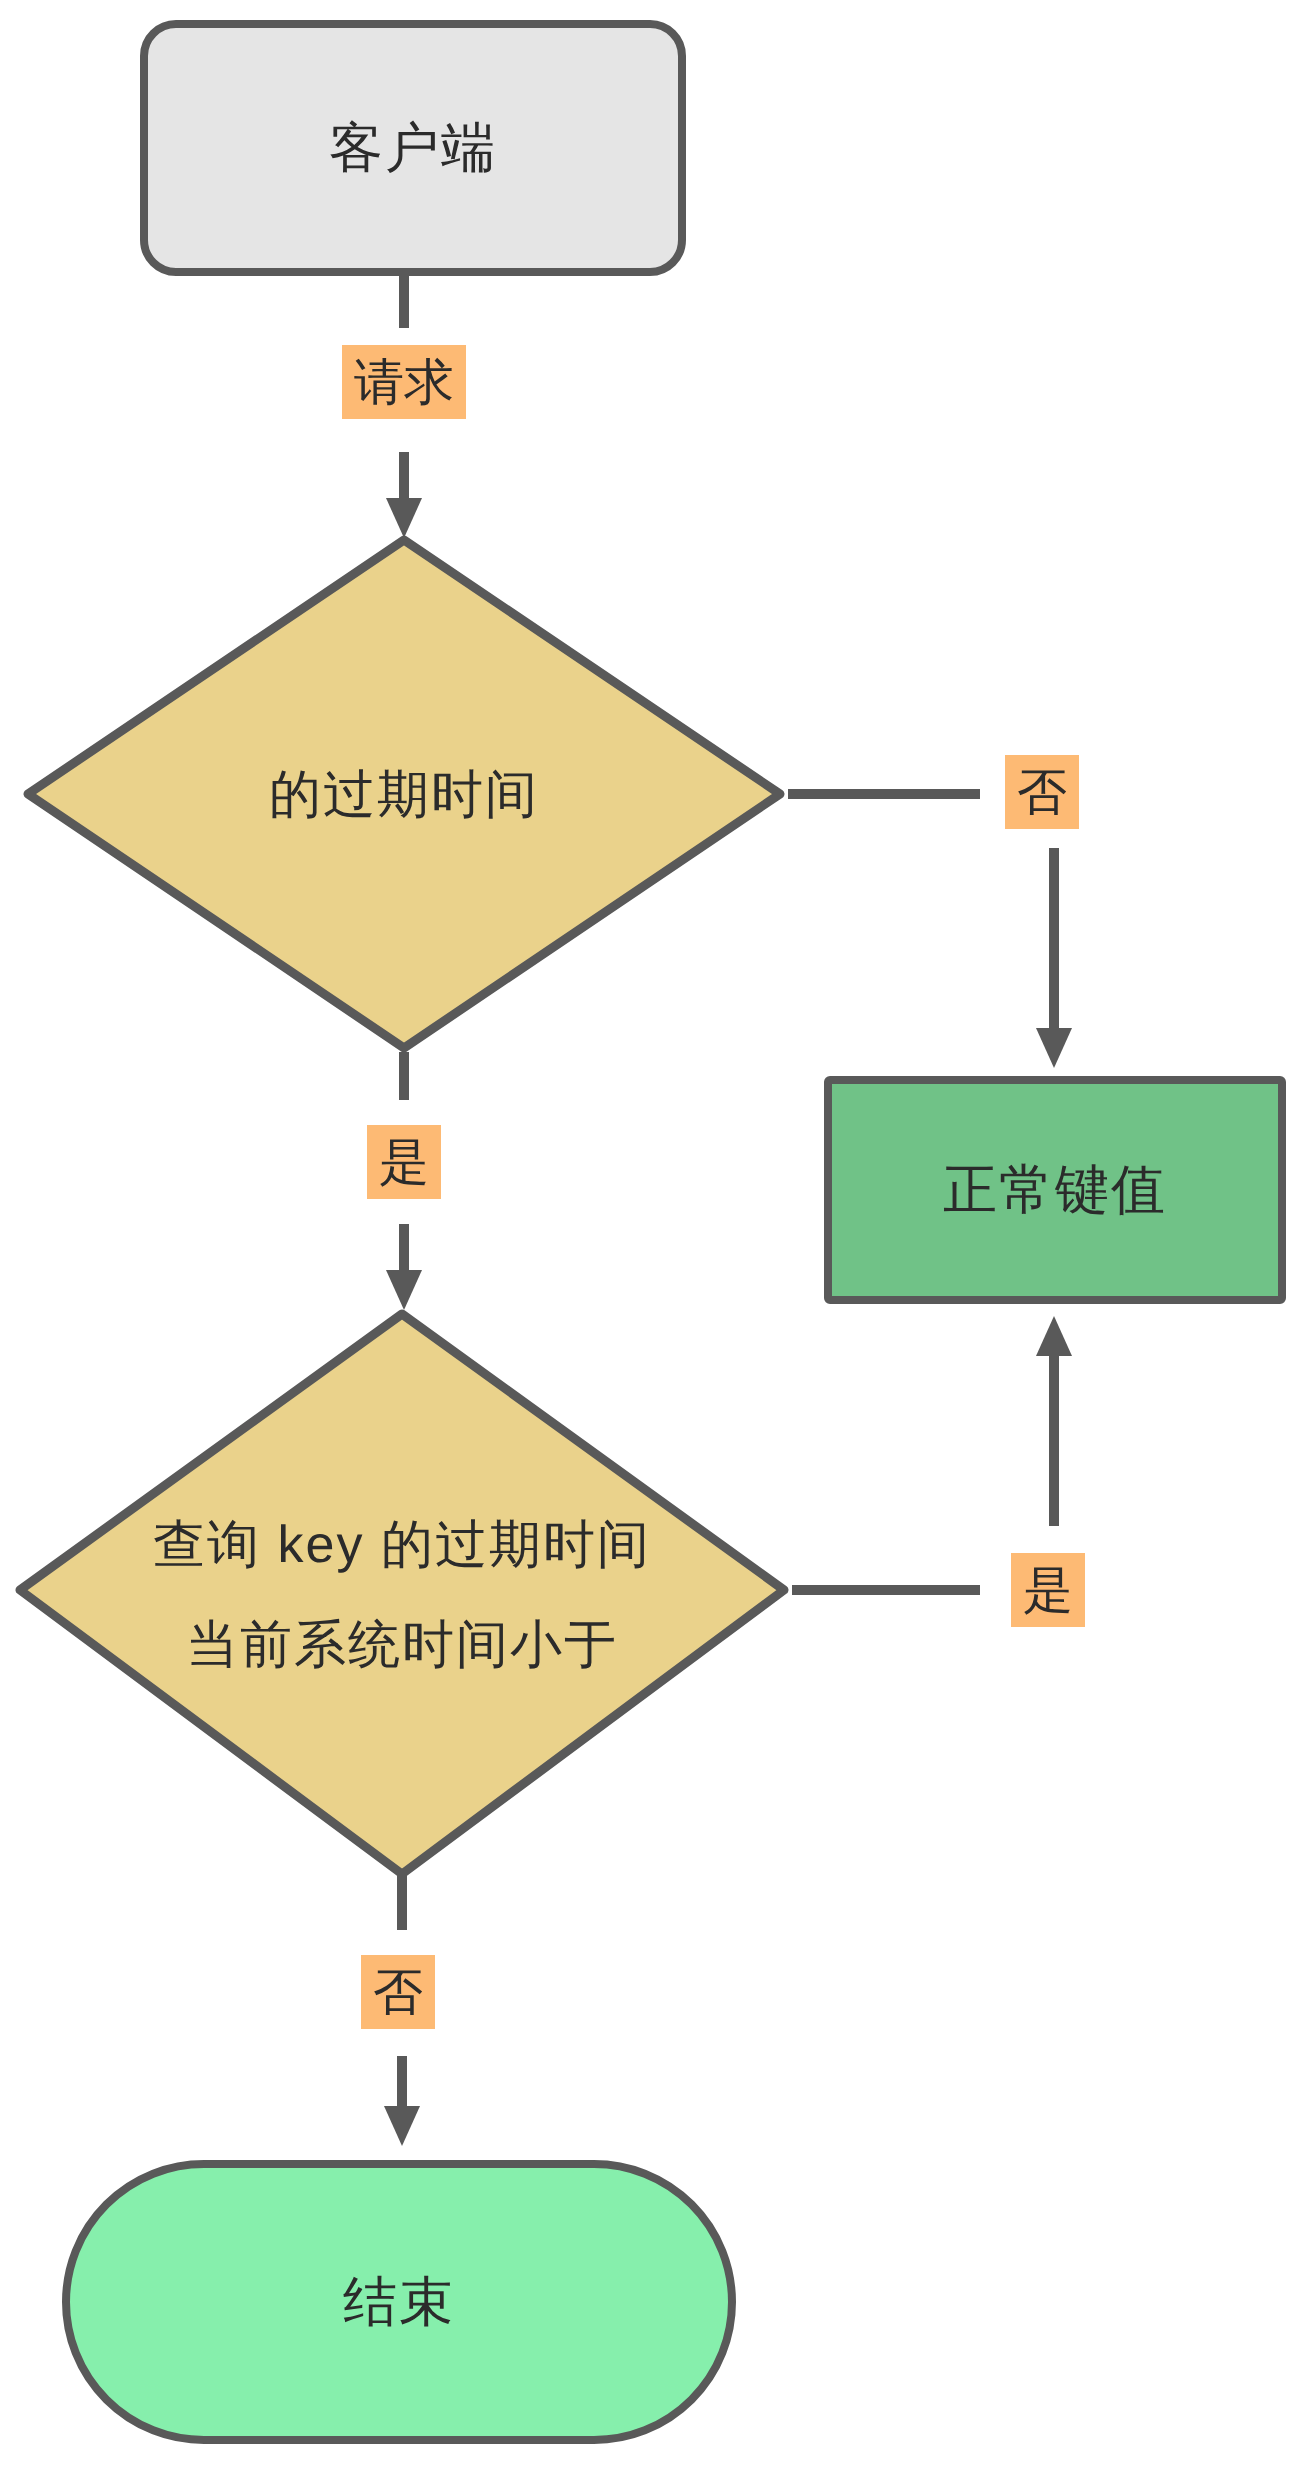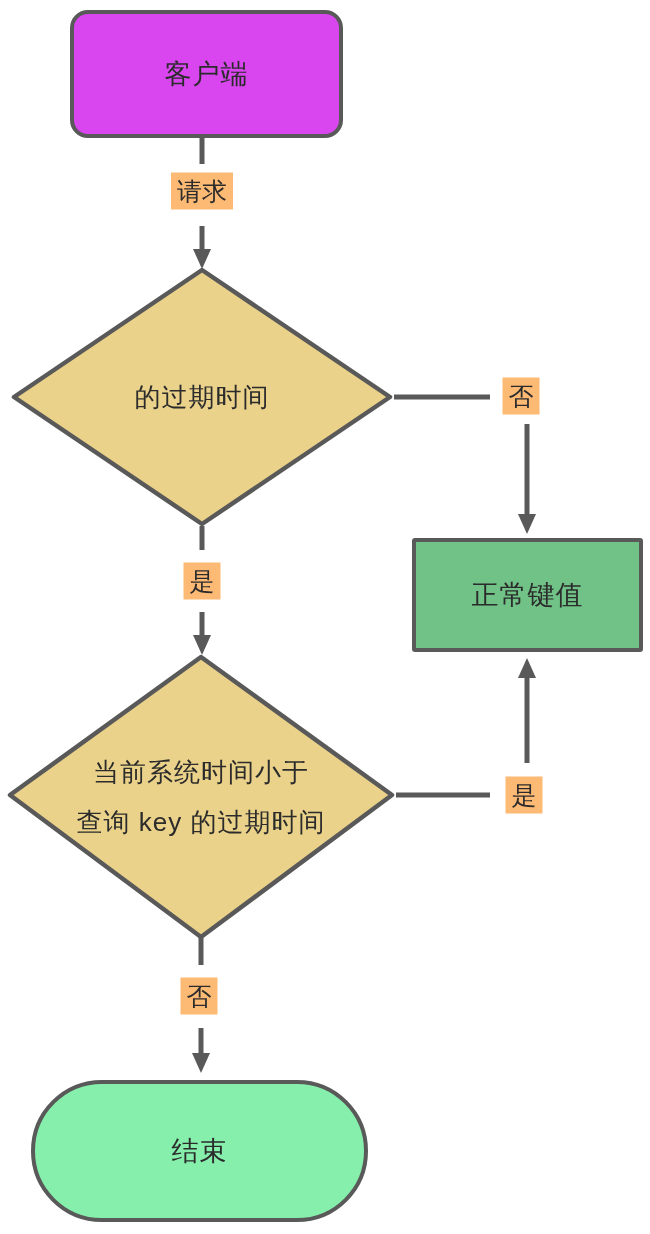--- a/index.html
+++ b/index.html
@@ -110,35 +110,35 @@
 
     <line class="edge" x1="396" y1="795" x2="490" y2="795"></line>
     <line class="edge" x1="527" y1="763" x2="527" y2="677"></line>
     <polygon class="arrowhead" points="518,678 536,678 527,658"></polygon>
 
     <line class="edge" x1="201" y1="937" x2="201" y2="965"></line>
     <line class="edge" x1="201" y1="1028" x2="201" y2="1054"></line>
     <polygon class="arrowhead" points="192,1053 210,1053 201,1073"></polygon>
   </svg>
 
-  <div class="node node-client" style="background-color: #d946ef;">
+  <div class="node node-client" style="background-color: #e5e5e5;">
     <span>客户端</span>
   </div>
 
   <div class="diamond-text diamond-text-1">
     <span>的过期时间</span>
   </div>
 
   <div class="node node-normal-key" style="background-color: rgb(112, 194, 135); align-items: center;">
     <span>正常键值</span>
   </div>
 
   <div class="diamond-text diamond-text-2">
+    <span>查询 key 的过期时间</span>
     <span>当前系统时间小于</span>
-    <span>查询 key 的过期时间</span>
   </div>
 
   <div class="node node-end" style="background-color: #86efac;">
     <span>结束</span>
   </div>
 
   <div class="edge-label" style="left:202px; top:191px;">请求</div>
 
   <div class="edge-label" style="left:521px; top:396px;">否</div>
 

